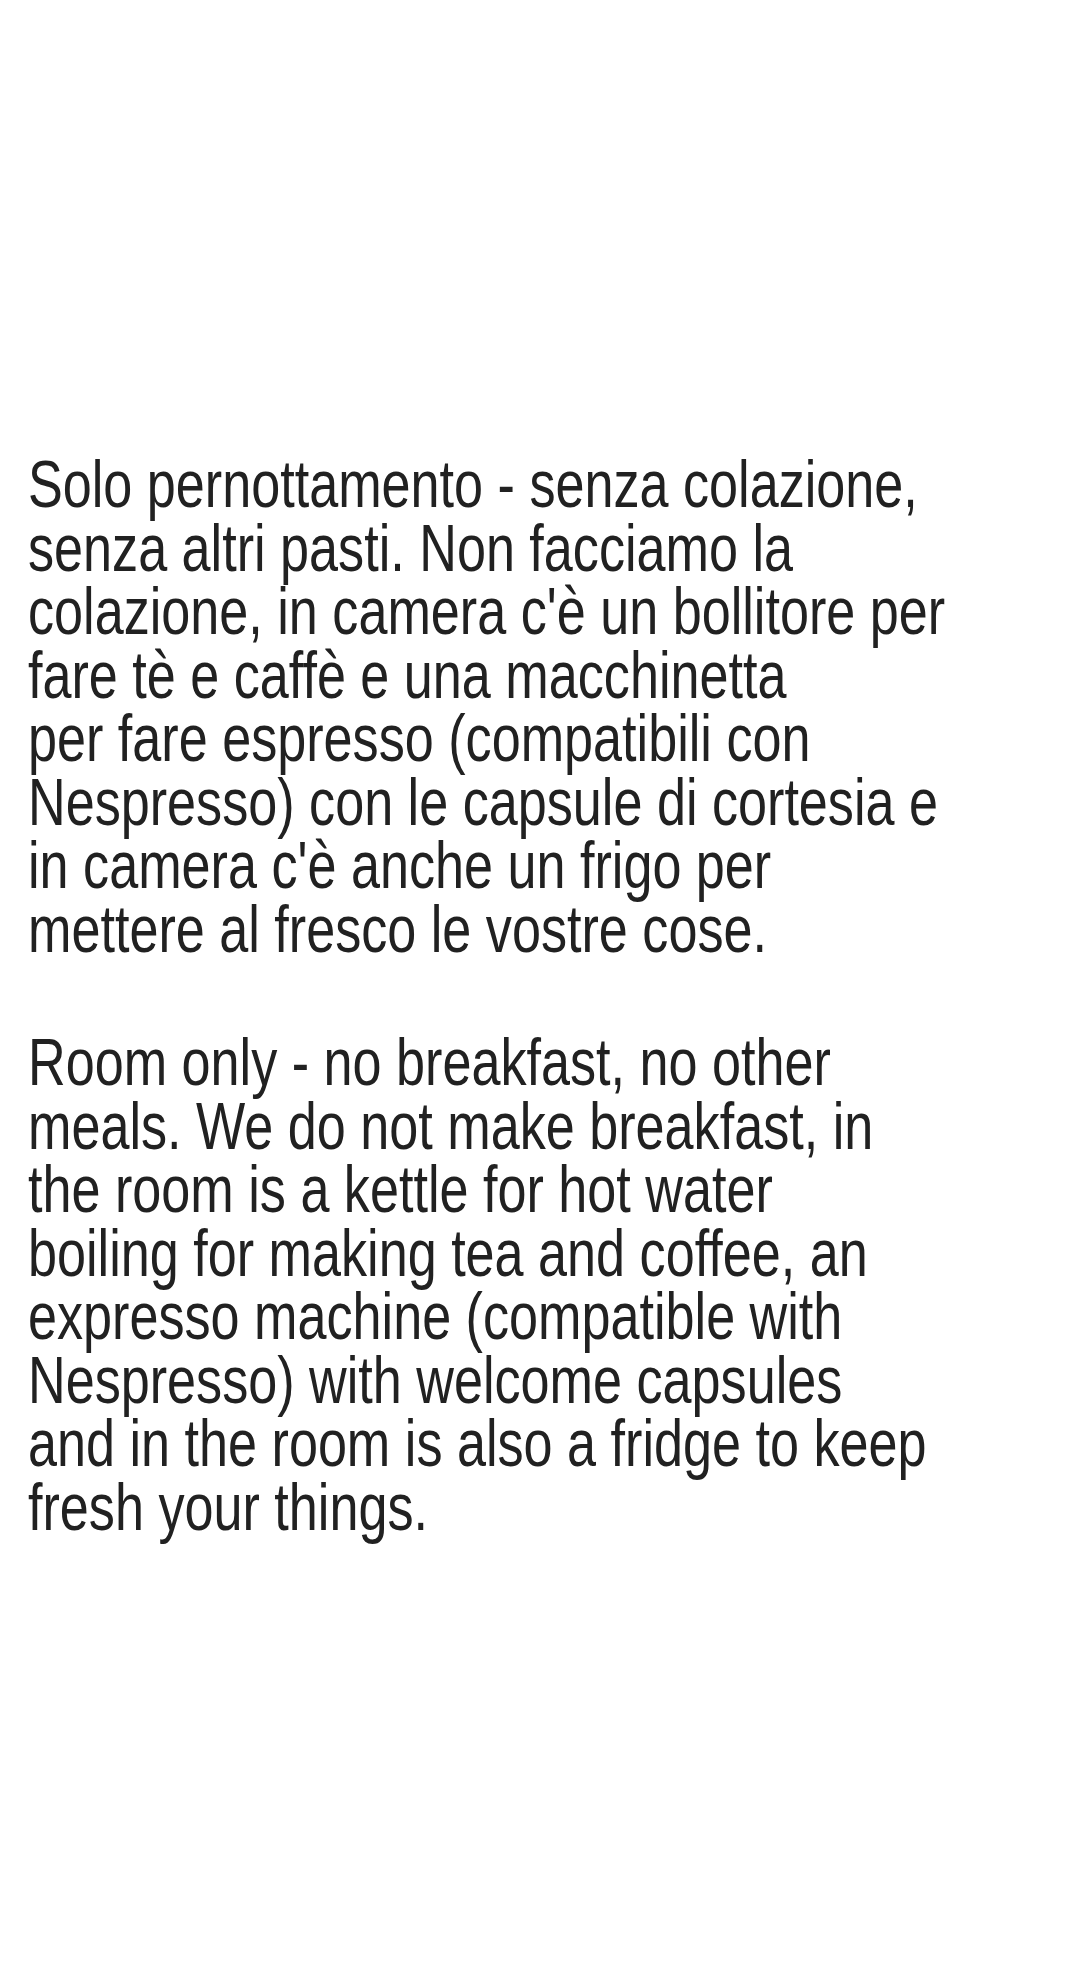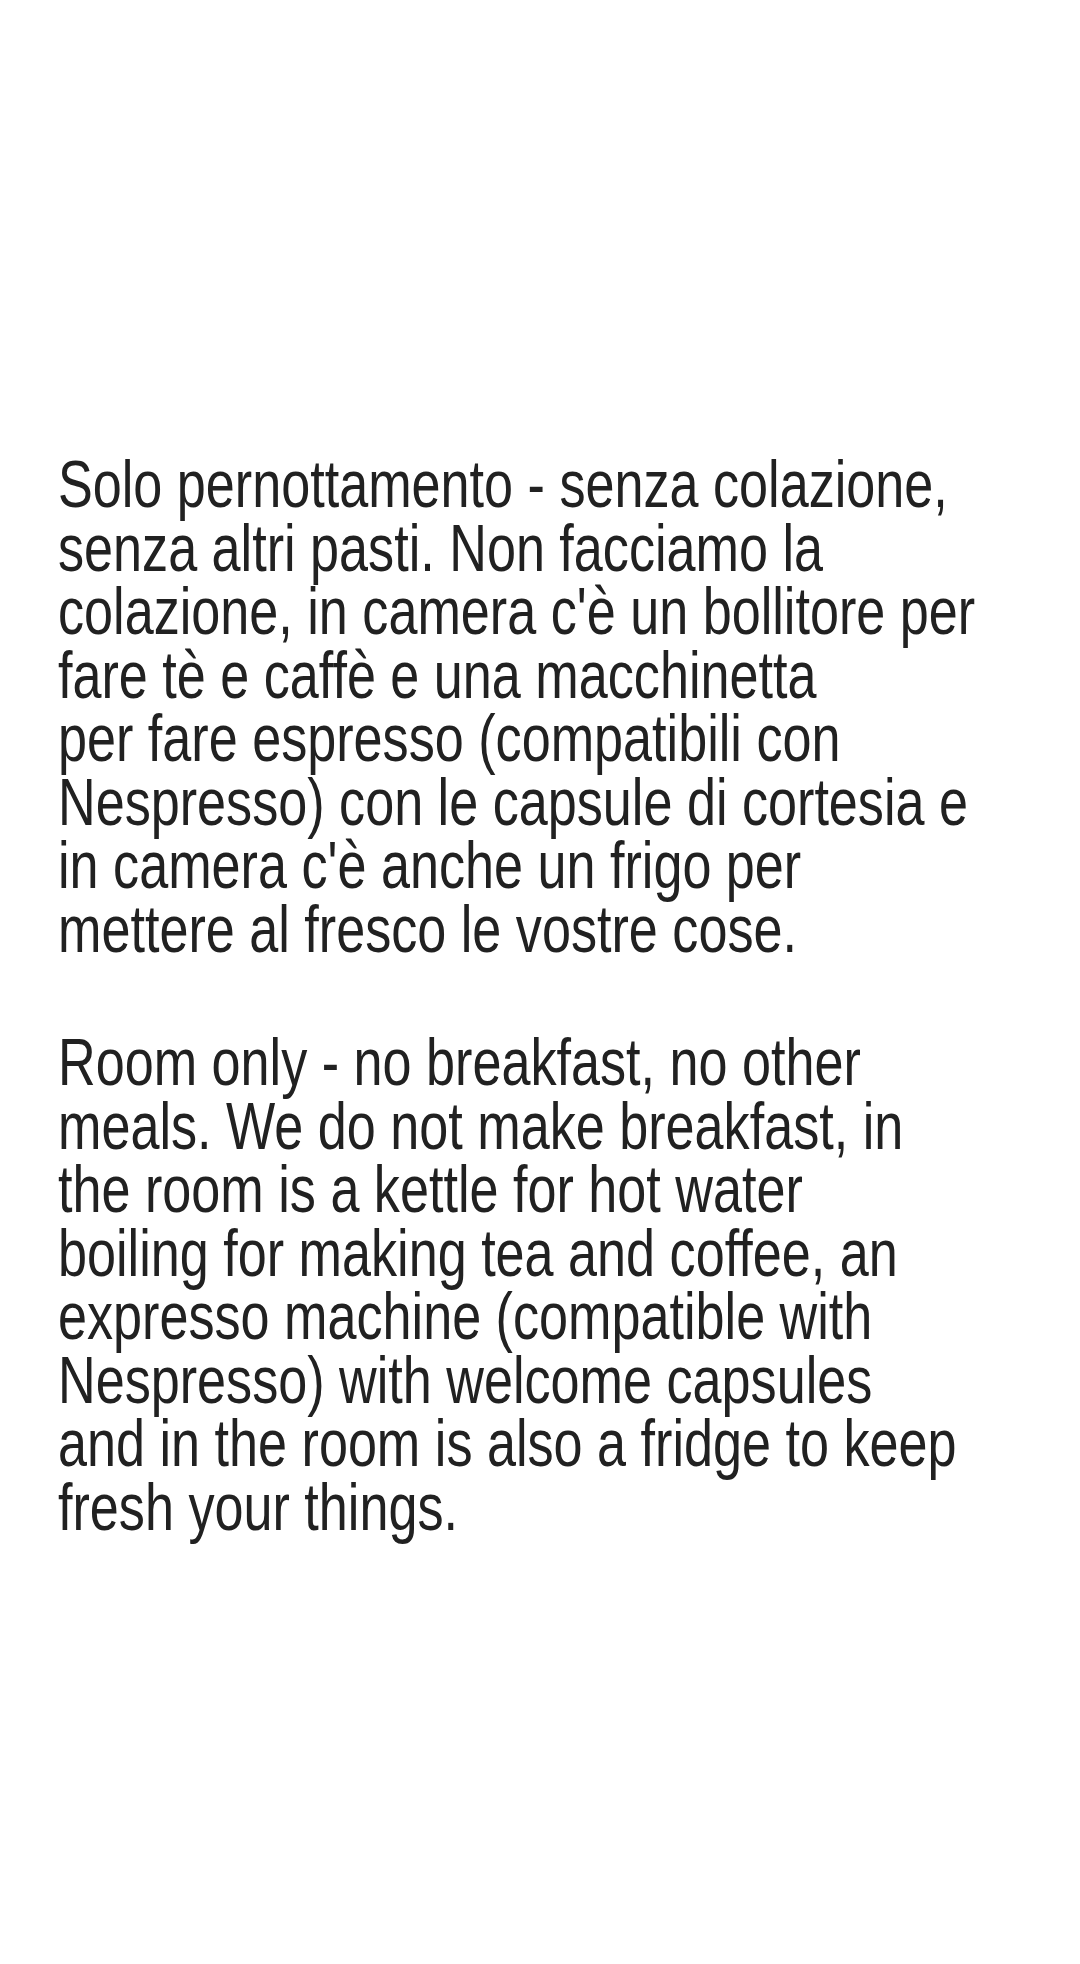--- a/index.html
+++ b/index.html
@@ -8,21 +8,21 @@
     background: #ffffff;
   }
   body {
     width: 1080px;
     height: 1964px;
     overflow: hidden;
     font-family: "Liberation Sans", sans-serif;
   }
   .text-document {
     padding-top: 453px;
-    padding-left: 58px;
+    padding-left: 28px;
     padding-right: 0;
   }
   .paragraph {
     font-size: 66px;
     line-height: 63.5px;
     font-weight: 400;
     color: #212121;
     transform: scaleX(0.79);
     transform-origin: 0 0;
     width: 126%;

